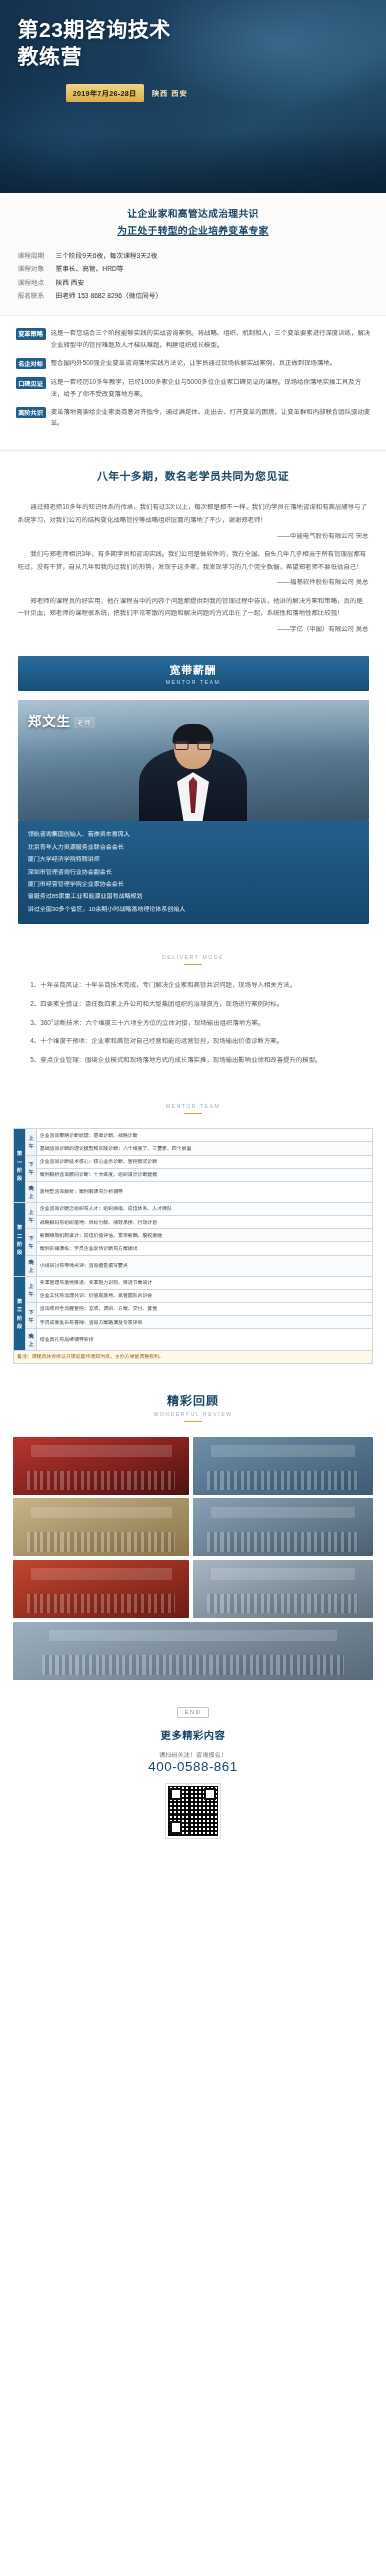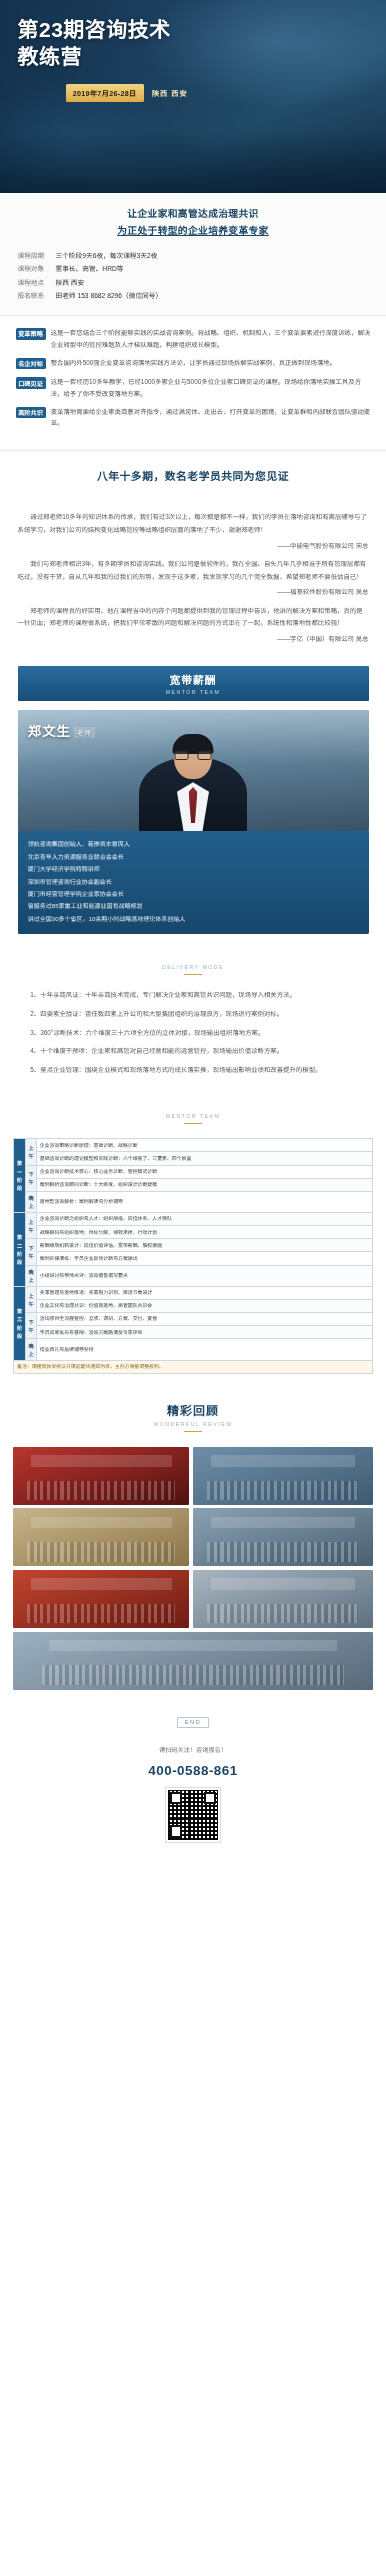--- a/index.html
+++ b/index.html
@@ -121,21 +121,21 @@
   .testi {
     background: #ffffff;
     padding: 15.5px 17.5px 14.4px 17.5px;
   }
   .testi-title {
     text-align: center;
     color: #1b4666;
     font-size: 10.8px;
     font-weight: bold;
     letter-spacing: 0.5px;
-    margin-bottom: 28px;
+    margin-bottom: 18px;
   }
   .testi-p {
     font-size: 6.4px;
     color: #5a5a5a;
     line-height: 1.95;
     text-indent: 2em;
     margin-bottom: 3.1px;
   }
   .testi-sign {
     font-size: 6.4px;
@@ -354,22 +354,22 @@
   .footer {
     background: #ffffff;
     padding: 8.2px 17.5px 20.6px 17.5px;
     text-align: center;
   }
   .footer-cn {
     font-size: 10.3px; font-weight: bold; color: #1b4666; letter-spacing: 0.5px;
   }
   .footer-line { font-size: 6.2px; color: #777; margin-top: 8.2px; }
   .footer-tel {
-    font-size: 13.4px; font-weight: bold; color: #1b4666;
-    letter-spacing: 0.5px; margin-top: 9px;
+    font-size: 13.4px; font-weight: normal; color: #1b4666;
+    letter-spacing: 0.5px; margin-top: 0;
   }
   .qr {
     width: 54px; height: 54px;
     margin: 9.3px auto 0 auto;
     background:
       repeating-linear-gradient(90deg, #111 0 2.1px, #fff 2.1px 4.1px),
       repeating-linear-gradient(0deg, #111 0 2.1px, #fff 2.1px 4.1px);
     background-blend-mode: multiply;
     border: 2.6px solid #fff;
     outline: 0.5px solid #ddd;
@@ -600,20 +600,21 @@
     <div class="g-cell g-f"></div>
     <div class="g-cell g-e wide"></div>
   </div>
   <div class="g-row">
     <div class="g-cell g-g"></div>
   </div>
 </div>
 
 <div class="footer">
   <div class="end-badge">END</div>
+  <div class="footer-cn">更多精彩内容</div>
   <div class="footer-line">请扫码关注！咨询报名！</div>
   <div class="footer-tel">400-0588-861</div>
   <div class="qr">
     <i class="a"></i>
       <i class="b"></i>
       <i class="c"></i>
   </div>
 </div>
 
 

